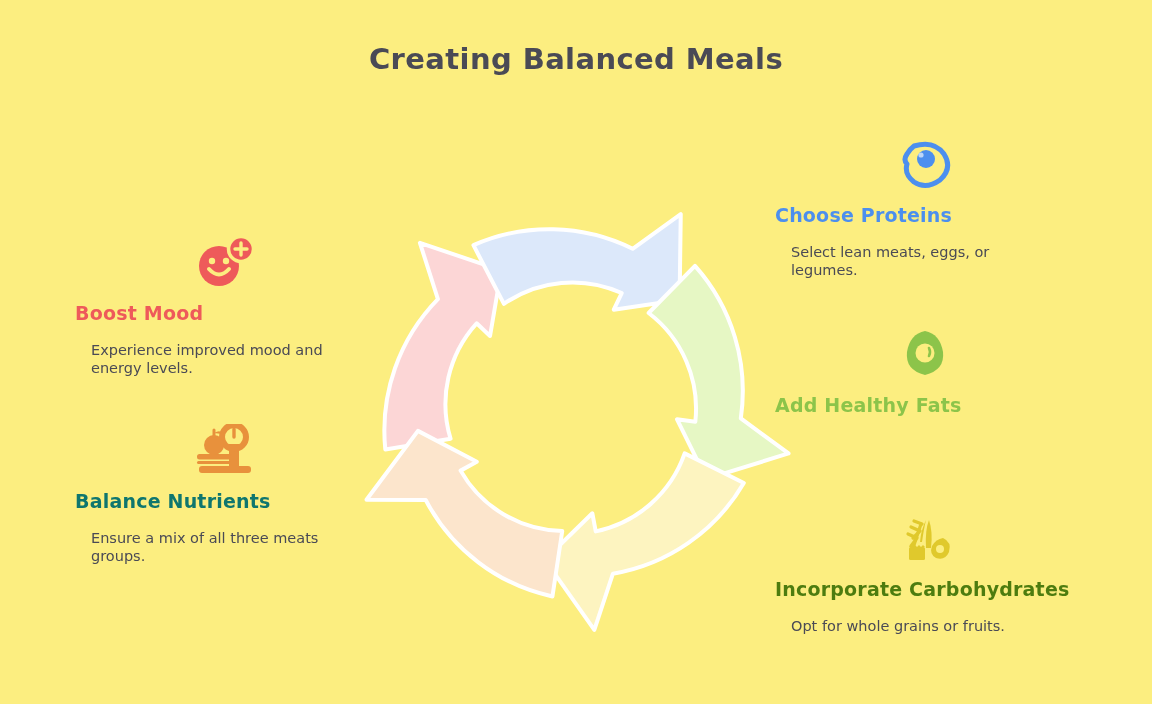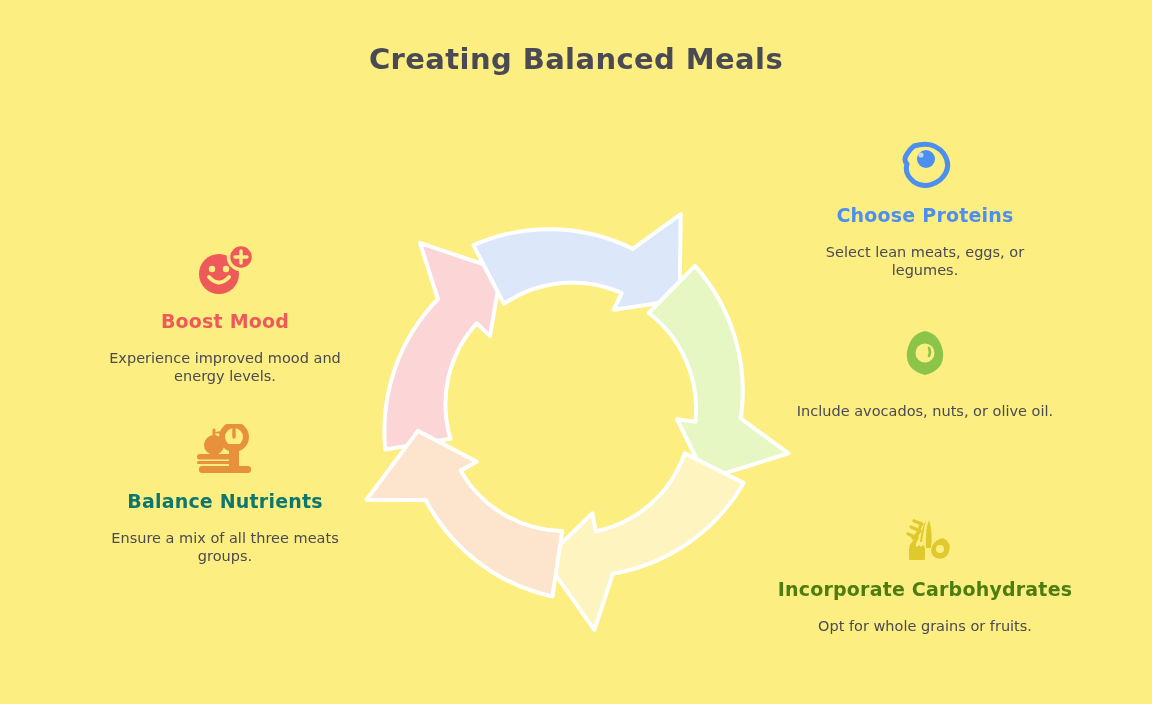--- a/index.html
+++ b/index.html
@@ -41,21 +41,20 @@
   .col {
     position: absolute;
     width: 300px;
   }
   .col-left  { left: 75px;  }
   .col-right { left: 775px; }
 
   .item {
     position: absolute;
     width: 300px;
-    text-align: center;
   }
 
   .item-icon {
     display: block;
     margin: 0 auto 8px auto;
     height: 58px;
     line-height: 0;
   }
   .item-icon svg { display: block; margin: 0 auto; }
 
@@ -69,21 +68,21 @@
   }
   .item-desc {
     font-family: "DejaVu Sans", sans-serif;
     font-size: 14.5px;
     line-height: 18px;
     color: #4A4A55;
     margin: 16px;
   }
 
   
-  #item-boost-mood      { top: 244px; }
+  #item-boost-mood      { top: 236px; }
   #item-balance         { top: 424px; }
   #item-proteins        { top: 138px; }
   #item-fats            { top: 328px; }
   #item-carbs           { top: 512px; }
 
   
   .cycle {
     position: absolute;
     left: 330px;
     top: 168px;
@@ -226,21 +225,21 @@
     </div>
 
     <div class="item" id="item-fats">
       <span class="item-icon">
         <svg width="58" height="52" viewBox="0 0 58 52">
           <path d="M 29,3 Q 44,6 47,24 Q 49,42 29,47 Q 9,42 11,24 Q 14,6 29,3 Z" fill="#8CC44A"></path>
           <circle cx="29" cy="25" r="9.5" fill="#FCEE80"></circle>
           <path d="M 33,20 Q 35,24 33,28" stroke="#8CC44A" stroke-width="2.6" fill="none" stroke-linecap="round"></path>
         </svg>
       </span>
-      <div class="item-desc">Include avocados, nuts, or olive oil.</div>
+      <div class="item-title" style="color:#8CC44A">Add Healthy Fats</div>
     </div>
 
     <div class="item" id="item-carbs">
       <span class="item-icon">
         <svg width="68" height="52" viewBox="0 0 68 52">
 
           <path d="M 22,36 L 30,12" stroke="#E0C92C" stroke-width="3.2" stroke-linecap="round"></path>
           <path d="M 26,26 L 17,22 M 26,26 L 20,34 M 29,19 L 20,15 M 29,19 L 22,26 M 31,12 L 23,9" stroke="#E0C92C" stroke-width="3.2" stroke-linecap="round"></path>
 
           <path d="M 35,36 Q 34,18 38,8 Q 42,20 40,36 Z" fill="#E0C92C"></path>

